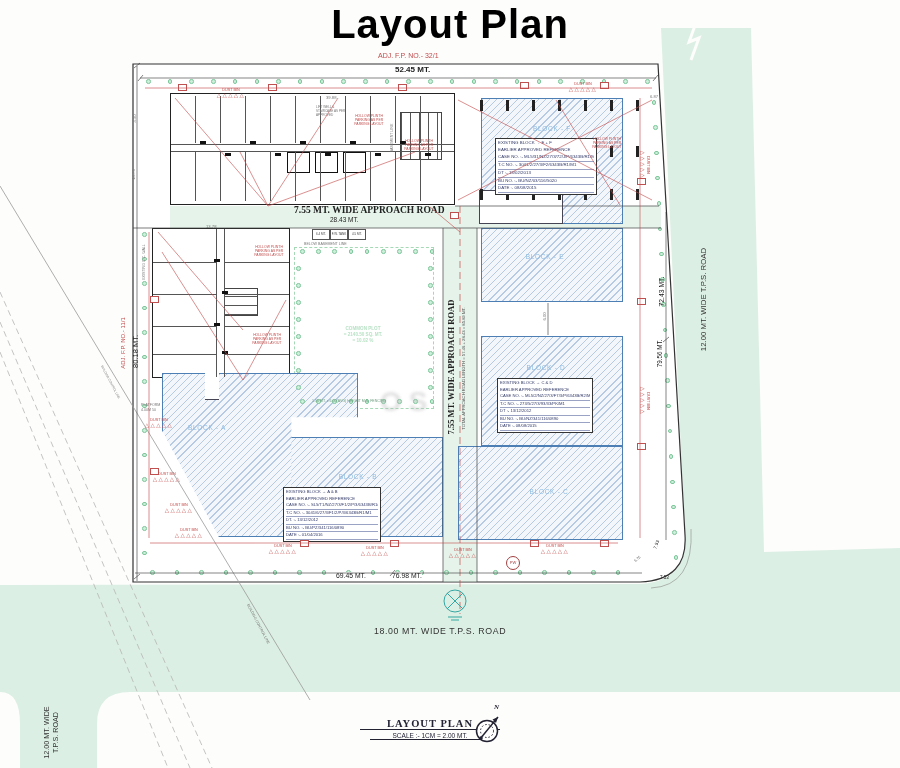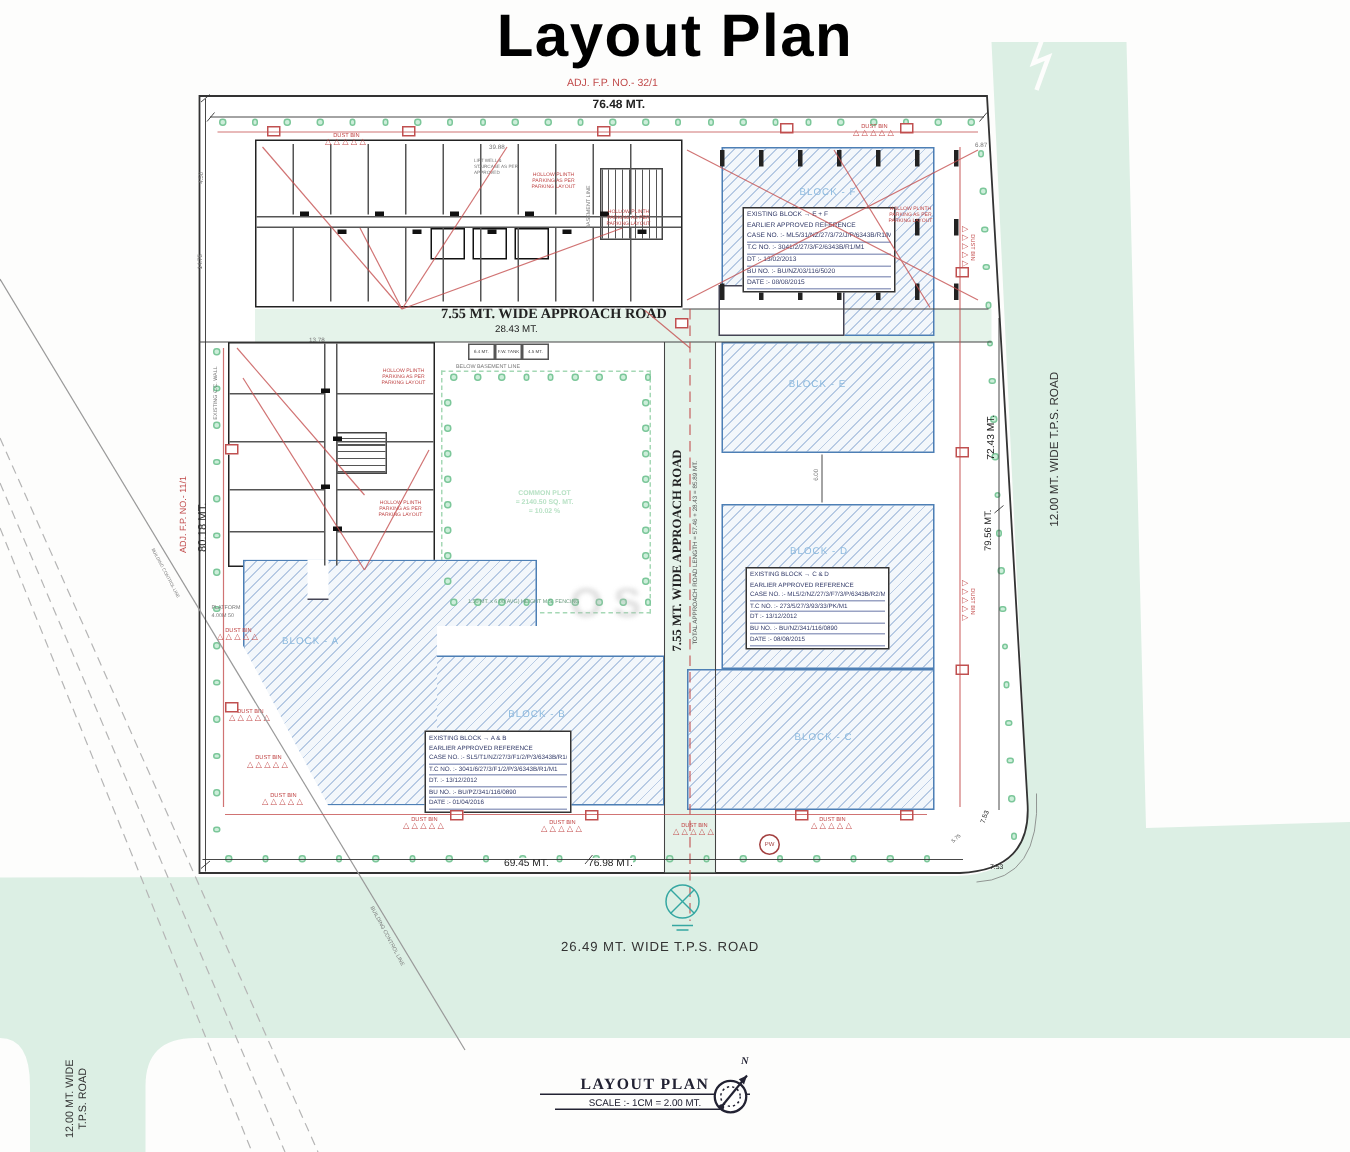--- a/index.html
+++ b/index.html
@@ -305,40 +305,40 @@
       <div class="rbox" style="left: 637px; top: 178px;"></div>
       <div class="rbox" style="left: 637px; top: 298px;"></div>
       <div class="rbox" style="left: 637px; top: 443px;"></div>
       <div class="rbox" style="left: 300px; top: 540px;"></div>
       <div class="rbox" style="left: 390px; top: 540px;"></div>
       <div class="rbox" style="left: 530px; top: 540px;"></div>
       <div class="rbox" style="left: 600px; top: 540px;"></div>
     </div>
 
   <div class="t red" style="left:378px;top:52px;font-size:7px;">ADJ. F.P. NO.- 32/1</div>
-  <div class="t" style="left:395px;top:65px;font-size:8px;font-weight:bold;">76.48 MT.</div>
+  <div class="t" style="left:395px;top:65px;font-size:8px;font-weight:bold;">52.45 MT.</div>
 
   <div class="t red rot" style="left:83px;top:340px;width:80px;font-size:6px;text-align:center;">ADJ. F.P. NO.- 11/1</div>
   <div class="t rot" style="left:105px;top:347px;width:60px;font-size:7.5px;text-align:center;">80.18 MT.</div>
 
   <div class="t serifb" style="left:294px;top:205px;font-size:9.5px;">7.55 MT. WIDE APPROACH ROAD</div>
   <div class="t" style="left:330px;top:216px;font-size:6.5px;">28.43 MT.</div>
 
   <div class="t serifb rot" style="left:381px;top:362px;width:140px;font-size:8.5px;text-align:center;">7.55 MT. WIDE APPROACH ROAD</div>
   <div class="t rot" style="left:373px;top:366px;width:180px;font-size:4.2px;text-align:center;color:#555;">TOTAL APPROACH ROAD LENGTH = 57.46 + 28.43 = 85.89 MT.</div>
 
   <div class="t rot" style="left:631px;top:288px;width:60px;font-size:6.8px;text-align:center;">72.43 MT.</div>
   <div class="t rot" style="left:629px;top:350px;width:60px;font-size:6.3px;text-align:center;">79.56 MT.</div>
 
   <div class="t rot" style="left:643px;top:295px;width:120px;font-size:7.8px;text-align:center;color:#333;">12.00 MT. WIDE T.P.S. ROAD</div>
 
   <div class="t" style="left:336px;top:572px;font-size:6.8px;background:#fff;">69.45 MT.</div>
   <div class="t" style="left:392px;top:572px;font-size:6.8px;background:#fff;">76.98 MT.</div>
 
-  <div class="t" style="left:374px;top:626px;font-size:8.8px;letter-spacing:.6px;color:#333;">26.49 MT. WIDE T.P.S. ROAD</div>
+  <div class="t" style="left:374px;top:626px;font-size:8.8px;letter-spacing:.6px;color:#333;">18.00 MT. WIDE T.P.S. ROAD</div>
 
   <div class="t rot" style="left:6px;top:724px;width:90px;font-size:7.2px;text-align:center;color:#333;line-height:8.5px;">
     <div>12.00 MT. WIDE</div>
     <div>T.P.S. ROAD</div>
   </div>
 
   <div class="t" style="left:652px;top:542px;font-size:4.5px;transform:rotate(-70deg);">7.53</div>
   <div class="t" style="left:660px;top:575px;font-size:4.5px;">7.53</div>
   <div class="t" style="left:634px;top:557px;font-size:3.5px;transform:rotate(-40deg);color:#555;">5.75</div>
 

